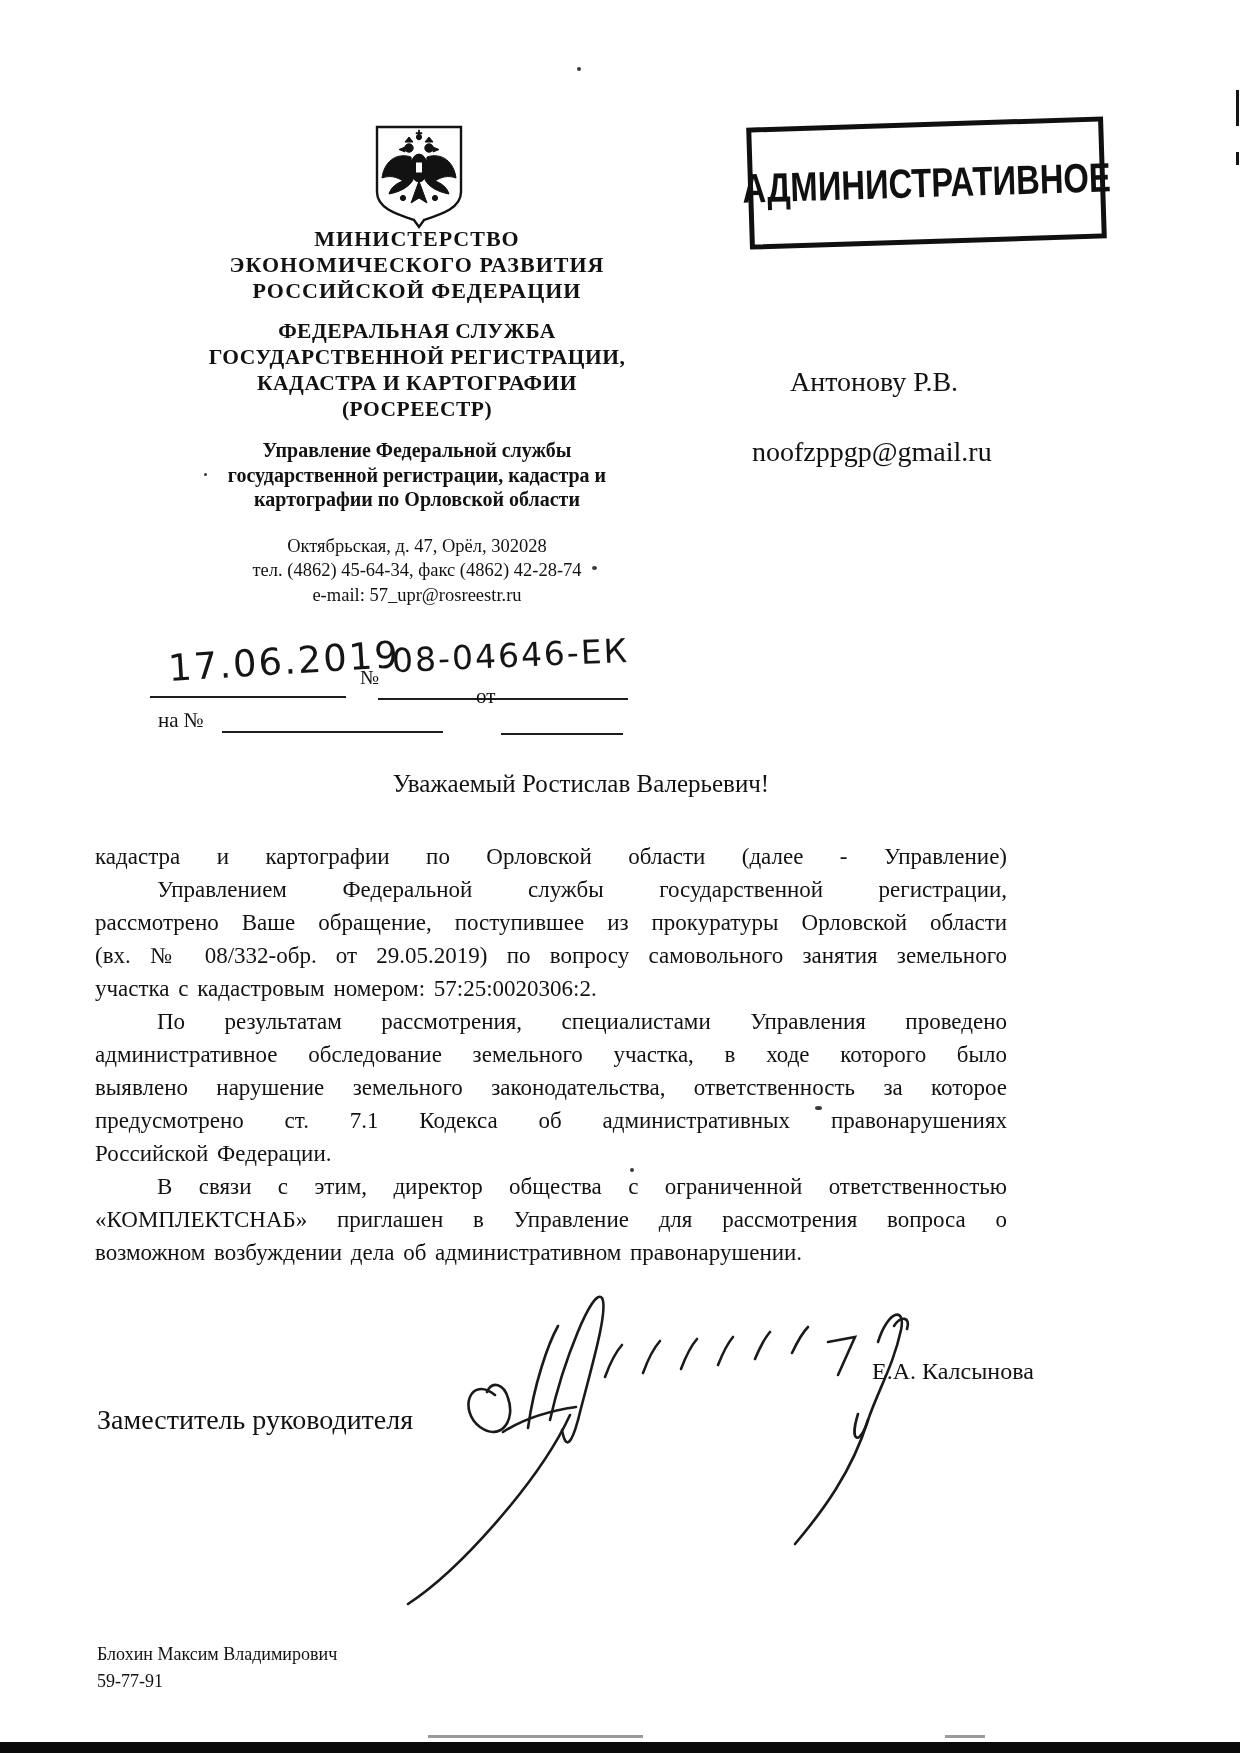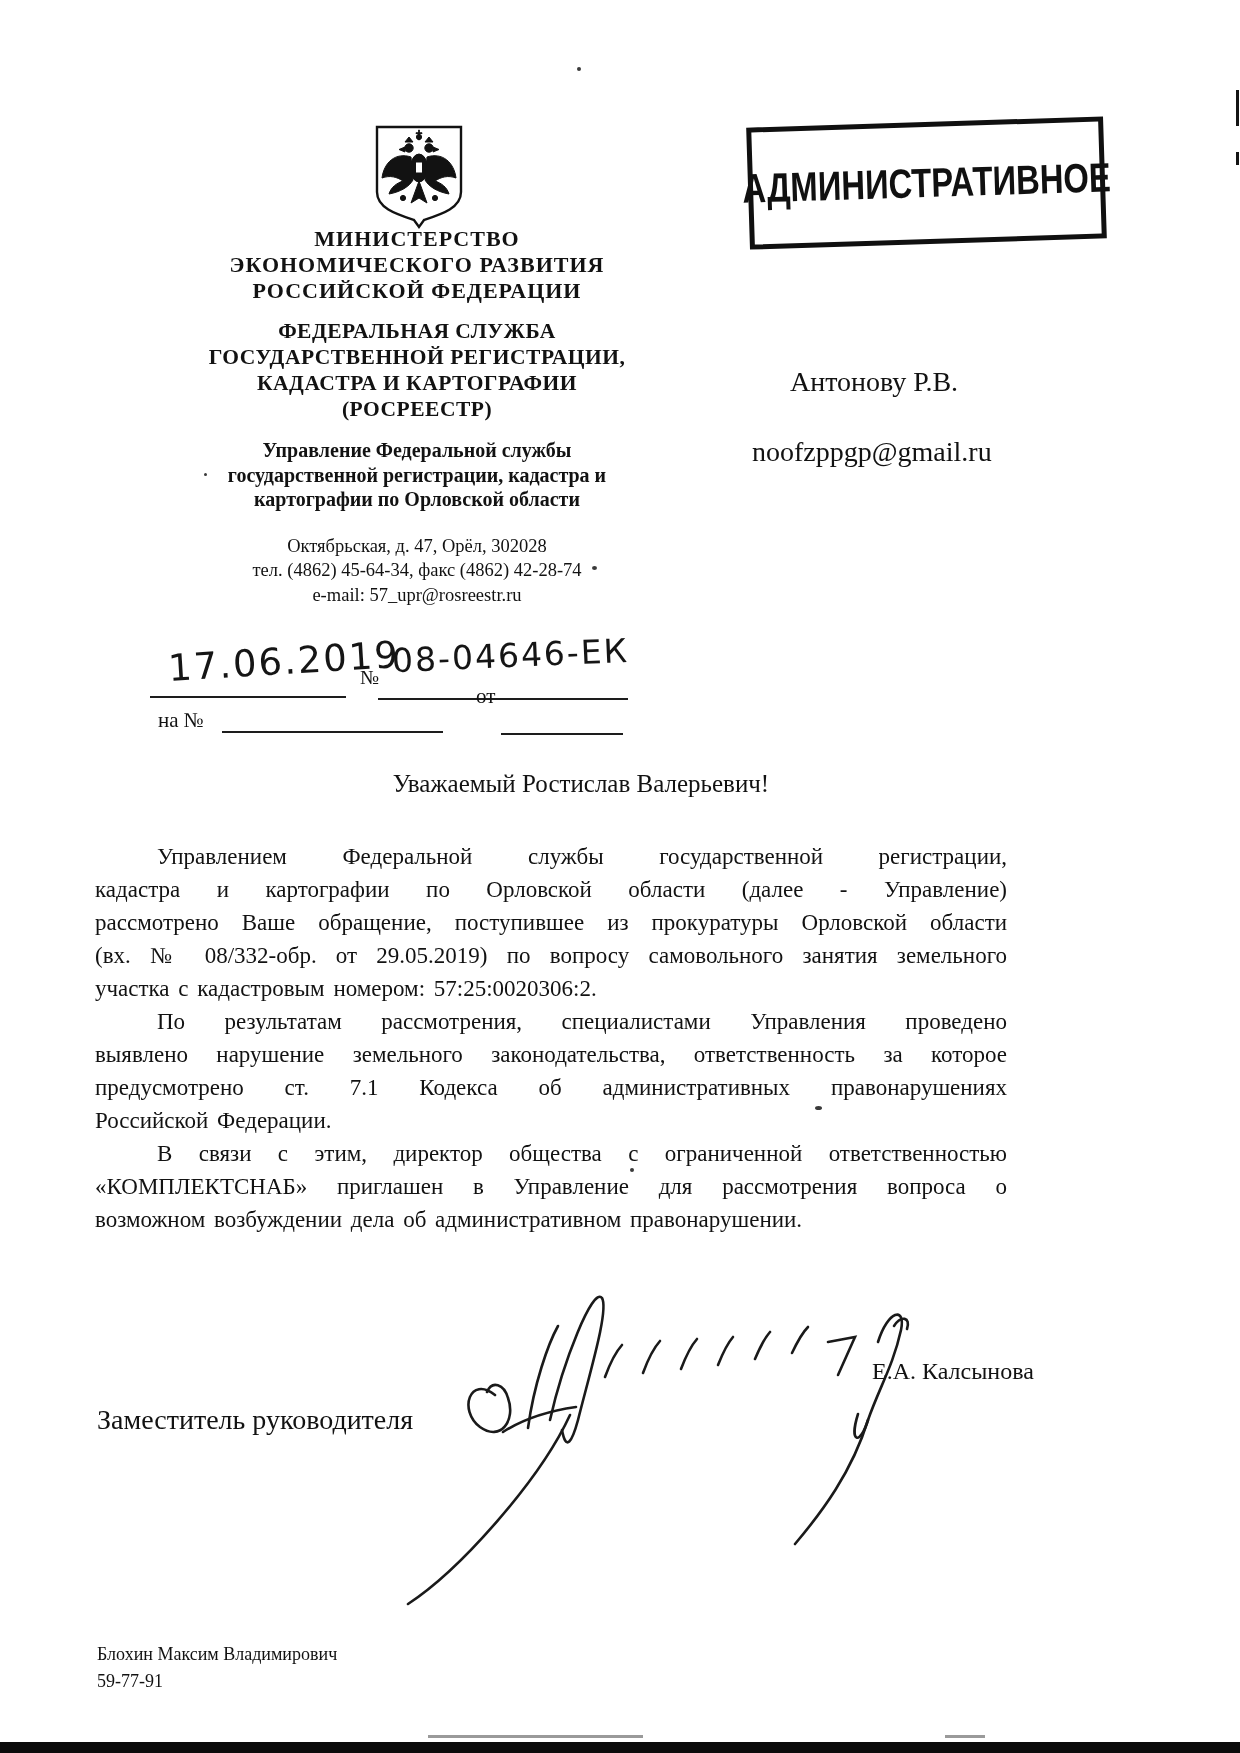--- a/index.html
+++ b/index.html
@@ -137,28 +137,29 @@
 
   <div class="abs small-print" style="left:158px;top:708px;">на №</div>
   <div class="abs uline" style="left:222px;top:731px;width:221px;"></div>
   <div class="abs small-print" style="left:476px;top:684px;">от</div>
   <div class="abs uline" style="left:501px;top:733px;width:122px;"></div>
 
   <div id="salutation" class="abs">Уважаемый Ростислав Валерьевич!</div>
 
   <div id="body" class="abs">
     <div>
+      <div class="bline j">кадастра и картографии по Орловской области (далее - Управление)</div>
       <div class="bline j ind">Управлением Федеральной службы государственной регистрации,</div>
-      <div class="bline j">кадастра и картографии по Орловской области (далее - Управление)</div>
       <div class="bline j">рассмотрено Ваше обращение, поступившее из прокуратуры Орловской области</div>
       <div class="bline j">(вх. № 08/332-обр. от 29.05.2019) по вопросу самовольного занятия земельного</div>
       <div class="bline last">участка с кадастровым номером: 57:25:0020306:2.</div>
     </div>
     <div>
       <div class="bline j ind">По результатам рассмотрения, специалистами Управления проведено</div>
+      <div class="bline j">административное обследование земельного участка, в ходе которого было</div>
       <div class="bline j">выявлено нарушение земельного законодательства, ответственность за которое</div>
       <div class="bline j">предусмотрено ст. 7.1 Кодекса об административных правонарушениях</div>
       <div class="bline last">Российской Федерации.</div>
     </div>
     <div>
       <div class="bline j ind">В связи с этим, директор общества с ограниченной ответственностью</div>
       <div class="bline j">«КОМПЛЕКТСНАБ» приглашен в Управление для рассмотрения вопроса о</div>
       <div class="bline last">возможном возбуждении дела об административном правонарушении.</div>
     </div>
   </div>

